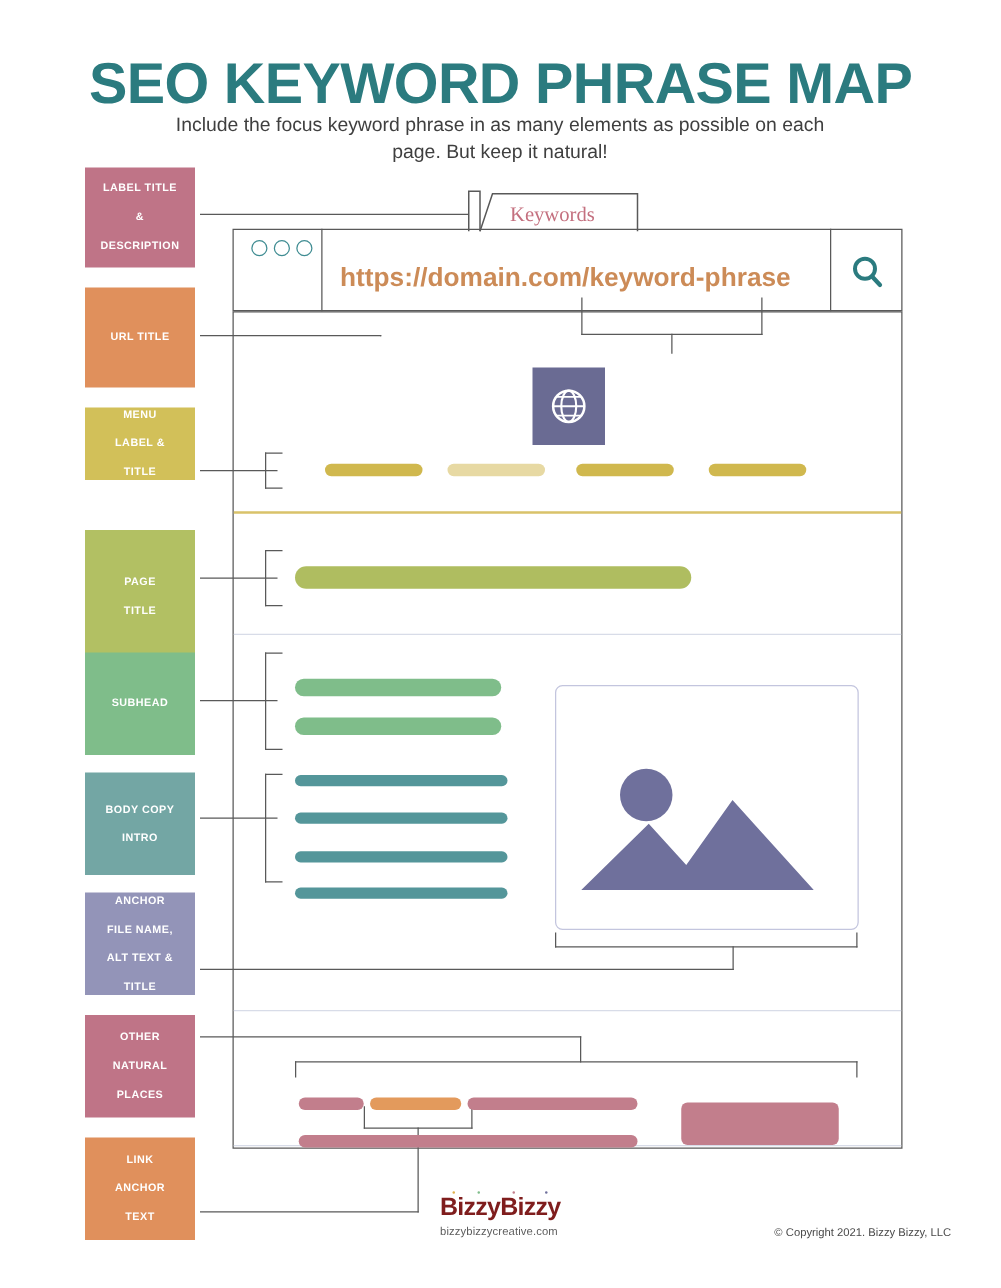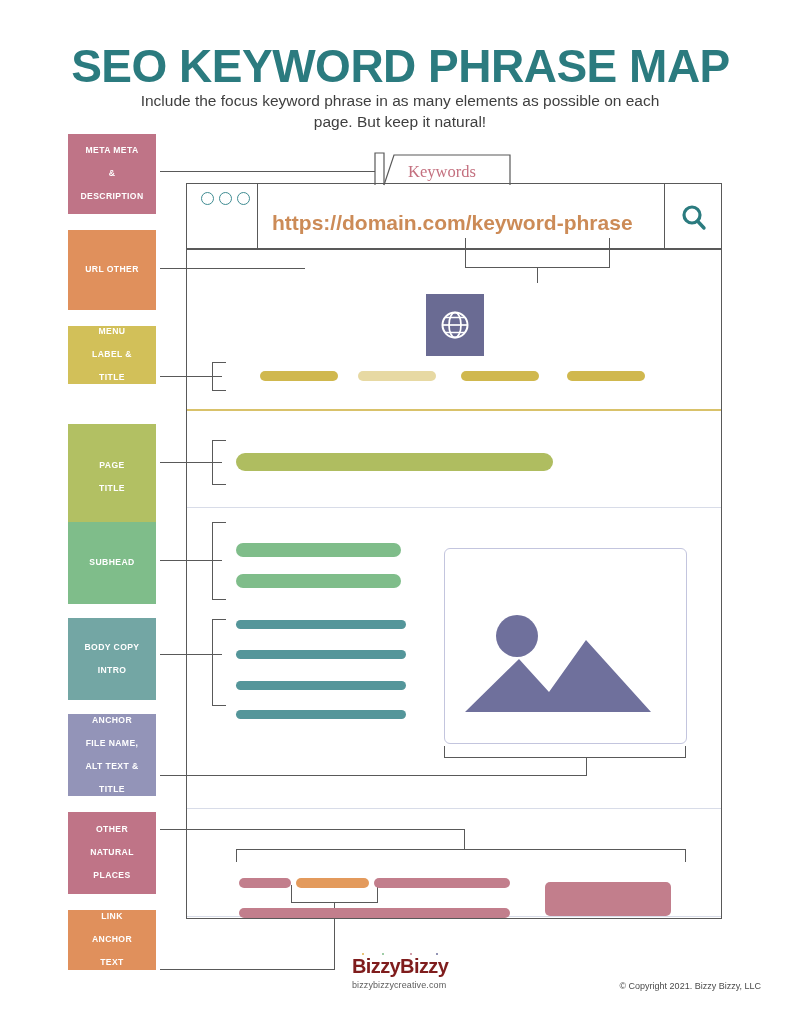--- a/index.html
+++ b/index.html
@@ -100,29 +100,29 @@
 </head>
 <body>
 
 <div class="page">
 
   <div class="title">SEO KEYWORD PHRASE MAP</div>
   <div class="subtitle">Include the focus keyword phrase in as many elements as possible on each page. But keep it natural!</div>
 
   <div class="chip" style="top:134px;height:80px;background:#bf7487">
     <span>
-      <span>META META</span><br>
+      <span>LABEL TITLE</span><br>
       <span>&amp;</span><br>
       <span>DESCRIPTION</span>
     </span>
   </div>
 
   <div class="chip" style="top:230px;height:80px;background:#e0905c">
     <span>
-        <span>URL OTHER</span>
+        <span>URL TITLE</span>
       </span>
   </div>
 
   <div class="chip" style="top:326px;height:58px;background:#d2c059">
     <span>
       <span>MENU</span><br>
       <span>LABEL &amp;</span><br>
       <span>TITLE</span>
     </span>
   </div>
@@ -157,21 +157,21 @@
   </div>
 
   <div class="chip" style="top:812px;height:82px;background:#bf7487">
     <span>
       <span>OTHER</span><br>
       <span>NATURAL</span><br>
       <span>PLACES</span>
     </span>
   </div>
 
-  <div class="chip" style="top:910px;height:60px;background:#e0905c">
+  <div class="chip" style="top:910px;height:82px;background:#e0905c">
     <span>
       <span>LINK</span><br>
       <span>ANCHOR</span><br>
       <span>TEXT</span>
     </span>
   </div>
 
   <div class="hairline" style="left:160px;top:171px;width:215px;height:1px;"></div>
 
   <div class="hairline" style="left:160px;top:268px;width:145px;height:1px;"></div>

